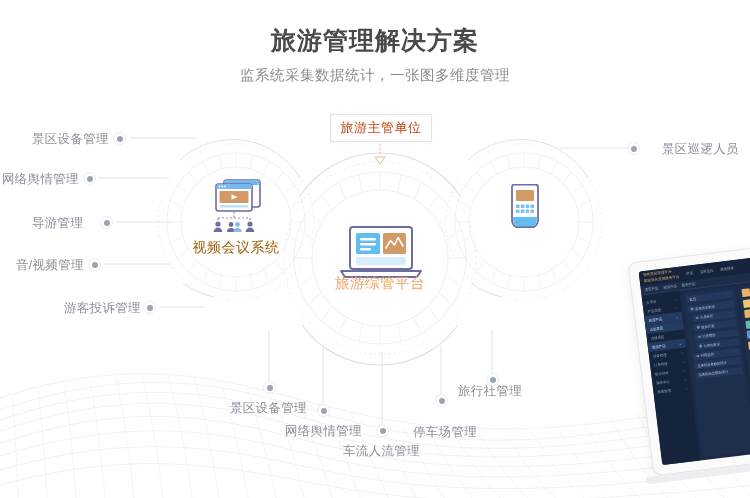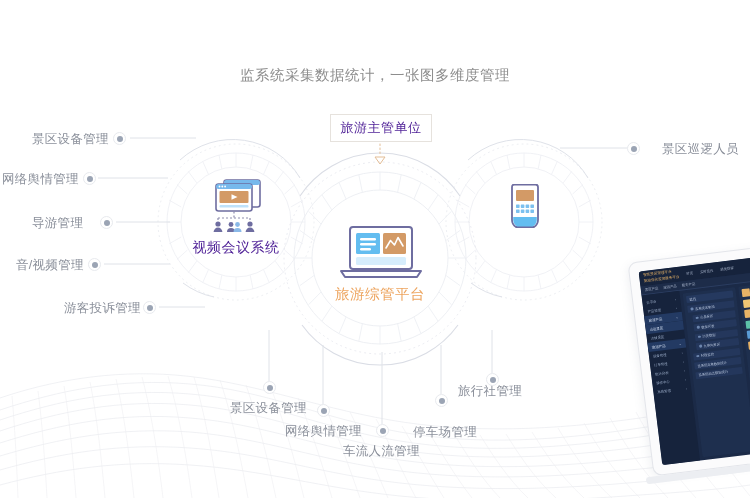--- a/index.html
+++ b/index.html
@@ -36,28 +36,28 @@
 
   
   .authority {
     position: absolute; left: 330px; top: 114px;
     width: 102px; height: 28px;
     border: 1px solid #e6e2dd;
     background: #ffffff;
     display: flex; align-items: center; justify-content: center;
     z-index: 7;
   }
-  .authority span { font-size: 13px; color: #4c1d95; letter-spacing: .5px; }
+  .authority span { font-size: 13px; color: #c2410c; letter-spacing: .5px; }
 
   
   .node-label {
     position: absolute; z-index: 7; text-align: center;
     font-size: 14px; letter-spacing: .5px; white-space: nowrap;
   }
-  .node-label.side { color: #4c1d95; }
+  .node-label.side { color: #a16207; }
   .node-label.center { color: #edA45e; font-size: 14.5px; }
 
   
   .icon-box { position: absolute; z-index: 7; }
 
   
   .conn-label {
     position: absolute; z-index: 7;
     font-size: 12.5px; color: #8a8f9a; white-space: nowrap;
     letter-spacing: .3px;
@@ -178,20 +178,21 @@
       <path d="M532,84 C544,103 559,127 584,150"></path>
       <path d="M558,80 C570,100 585,125 612,150"></path>
       <path d="M584,75 C596,96 611,121 640,150"></path>
       <path d="M610,70 C622,91 637,117 668,150"></path>
       <path d="M636,64 C648,86 663,113 696,150"></path>
       <path d="M662,59 C674,81 689,109 724,150"></path>
       <path d="M688,54 C700,77 715,105 750,148"></path>
     </g>
   </svg>
 
+  <div class="title">旅游管理解决方案</div>
   <div class="subtitle">监系统采集数据统计，一张图多维度管理</div>
 
   <svg class="rings" viewBox="0 0 750 498" preserveAspectRatio="none">
 
     <defs>
       
     </defs>
 
     <g>
       <circle cx="236" cy="222" r="78" fill="none" stroke="#e6e8ee" stroke-width="0.8" stroke-dasharray="1 4" stroke-linecap="round"></circle>
@@ -367,21 +368,21 @@
       <rect x="19" y="8" width="24" height="21" rx="1.5" fill="#63bdf0"></rect>
       <rect x="23" y="13" width="16" height="2.4" rx="1.2" fill="#ffffff"></rect>
       <rect x="23" y="18" width="16" height="2.4" rx="1.2" fill="#ffffff"></rect>
       <rect x="23" y="23" width="11" height="2.4" rx="1.2" fill="#ffffff"></rect>
       <rect x="46" y="8" width="23" height="21" rx="1.5" fill="#d39a66"></rect>
       <polyline points="49,23 53.5,15.5 57.5,20 61,12.5 66,21" fill="none" stroke="#ffffff" stroke-width="1.6" stroke-linejoin="round" stroke-linecap="round"></polyline>
       <rect x="19" y="32" width="50" height="8" rx="1.5" fill="#d6edfc"></rect>
       <path d="M4,46 L84,46 L80,52 L8,52 Z" fill="#ffffff" stroke="#6e6da0" stroke-width="2" stroke-linejoin="round"></path>
     </svg>
   </div>
-  <div class="node-label center" style="left:320px; top:285px; width:120px;">旅游综管平台</div>
+  <div class="node-label center" style="left:320px; top:274px; width:120px;">旅游综管平台</div>
 
   <div class="icon-box" style="left:503px; top:184px; width:44px; height:52px;">
     <svg viewBox="0 0 44 52" width="44" height="52">
       <path d="M9,3 a2.5,2.5 0 0 1 2.5,-2.5 h21 a2.5,2.5 0 0 1 2.5,2.5 v33 a8,8 0 0 1 -4,7 h-18 a8,8 0 0 1 -4,-7 Z" fill="#ffffff" stroke="#6e6da0" stroke-width="1.8"></path>
       <rect x="13" y="6" width="18" height="11" rx="1" fill="#d39a66"></rect>
       <g fill="#7cc0ef">
         <rect x="13" y="20.5" width="3.6" height="3.4" rx="0.6"></rect>
         <rect x="17.8" y="20.5" width="3.6" height="3.4" rx="0.6"></rect>
         <rect x="22.6" y="20.5" width="3.6" height="3.4" rx="0.6"></rect>
         <rect x="27.4" y="20.5" width="3.6" height="3.4" rx="0.6"></rect>

